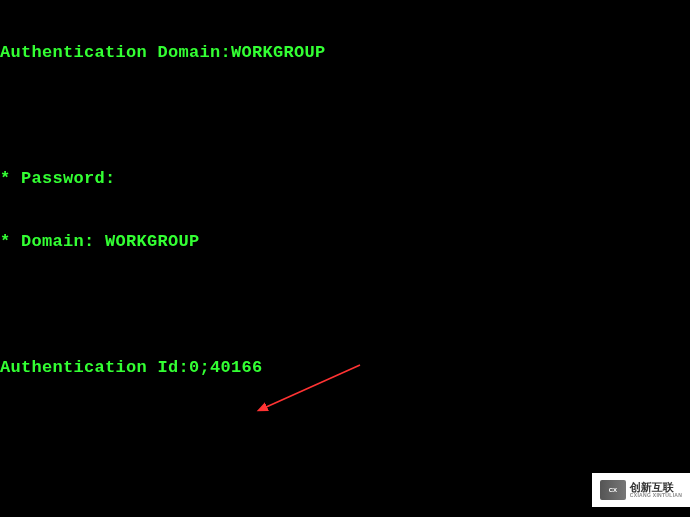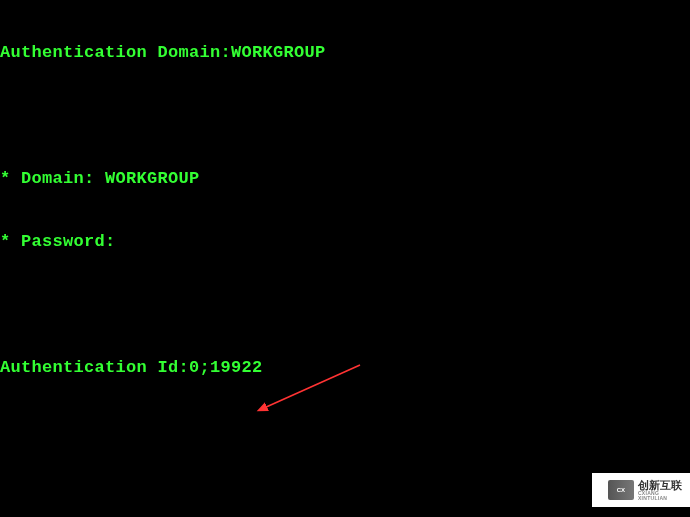--- a/index.html
+++ b/index.html
@@ -43,21 +43,20 @@
       height: 34px;
       display: flex;
       align-items: center;
       justify-content: center;
       font-family: Arial, sans-serif;
     }
     .watermark-inner {
       display: flex;
       align-items: center;
       gap: 4px;
-      padding-left: 16px;
     }
     .wm-logo {
       width: 26px;
       height: 20px;
       background: linear-gradient(90deg, #555 0%, #777 100%);
       border-radius: 2px;
       position: relative;
       font-size: 6px;
       color: #fff;
       text-align: center;
@@ -79,24 +78,24 @@
       color: #888;
       letter-spacing: 0.3px;
     }
   </style>
 </head>
 <body>
 
 <div class="terminal">
   <span class="line">Authentication Domain:WORKGROUP</span>
   <span class="line"></span>
+  <span class="line">* Password:</span>
   <span class="line">* Domain: WORKGROUP</span>
-  <span class="line">* Password:</span>
   <span class="line"></span>
-  <span class="line">Authentication Id:0;19922</span>
+  <span class="line">Authentication Id:0;40166</span>
   
   
   
   
   
   
   
   
   
   

